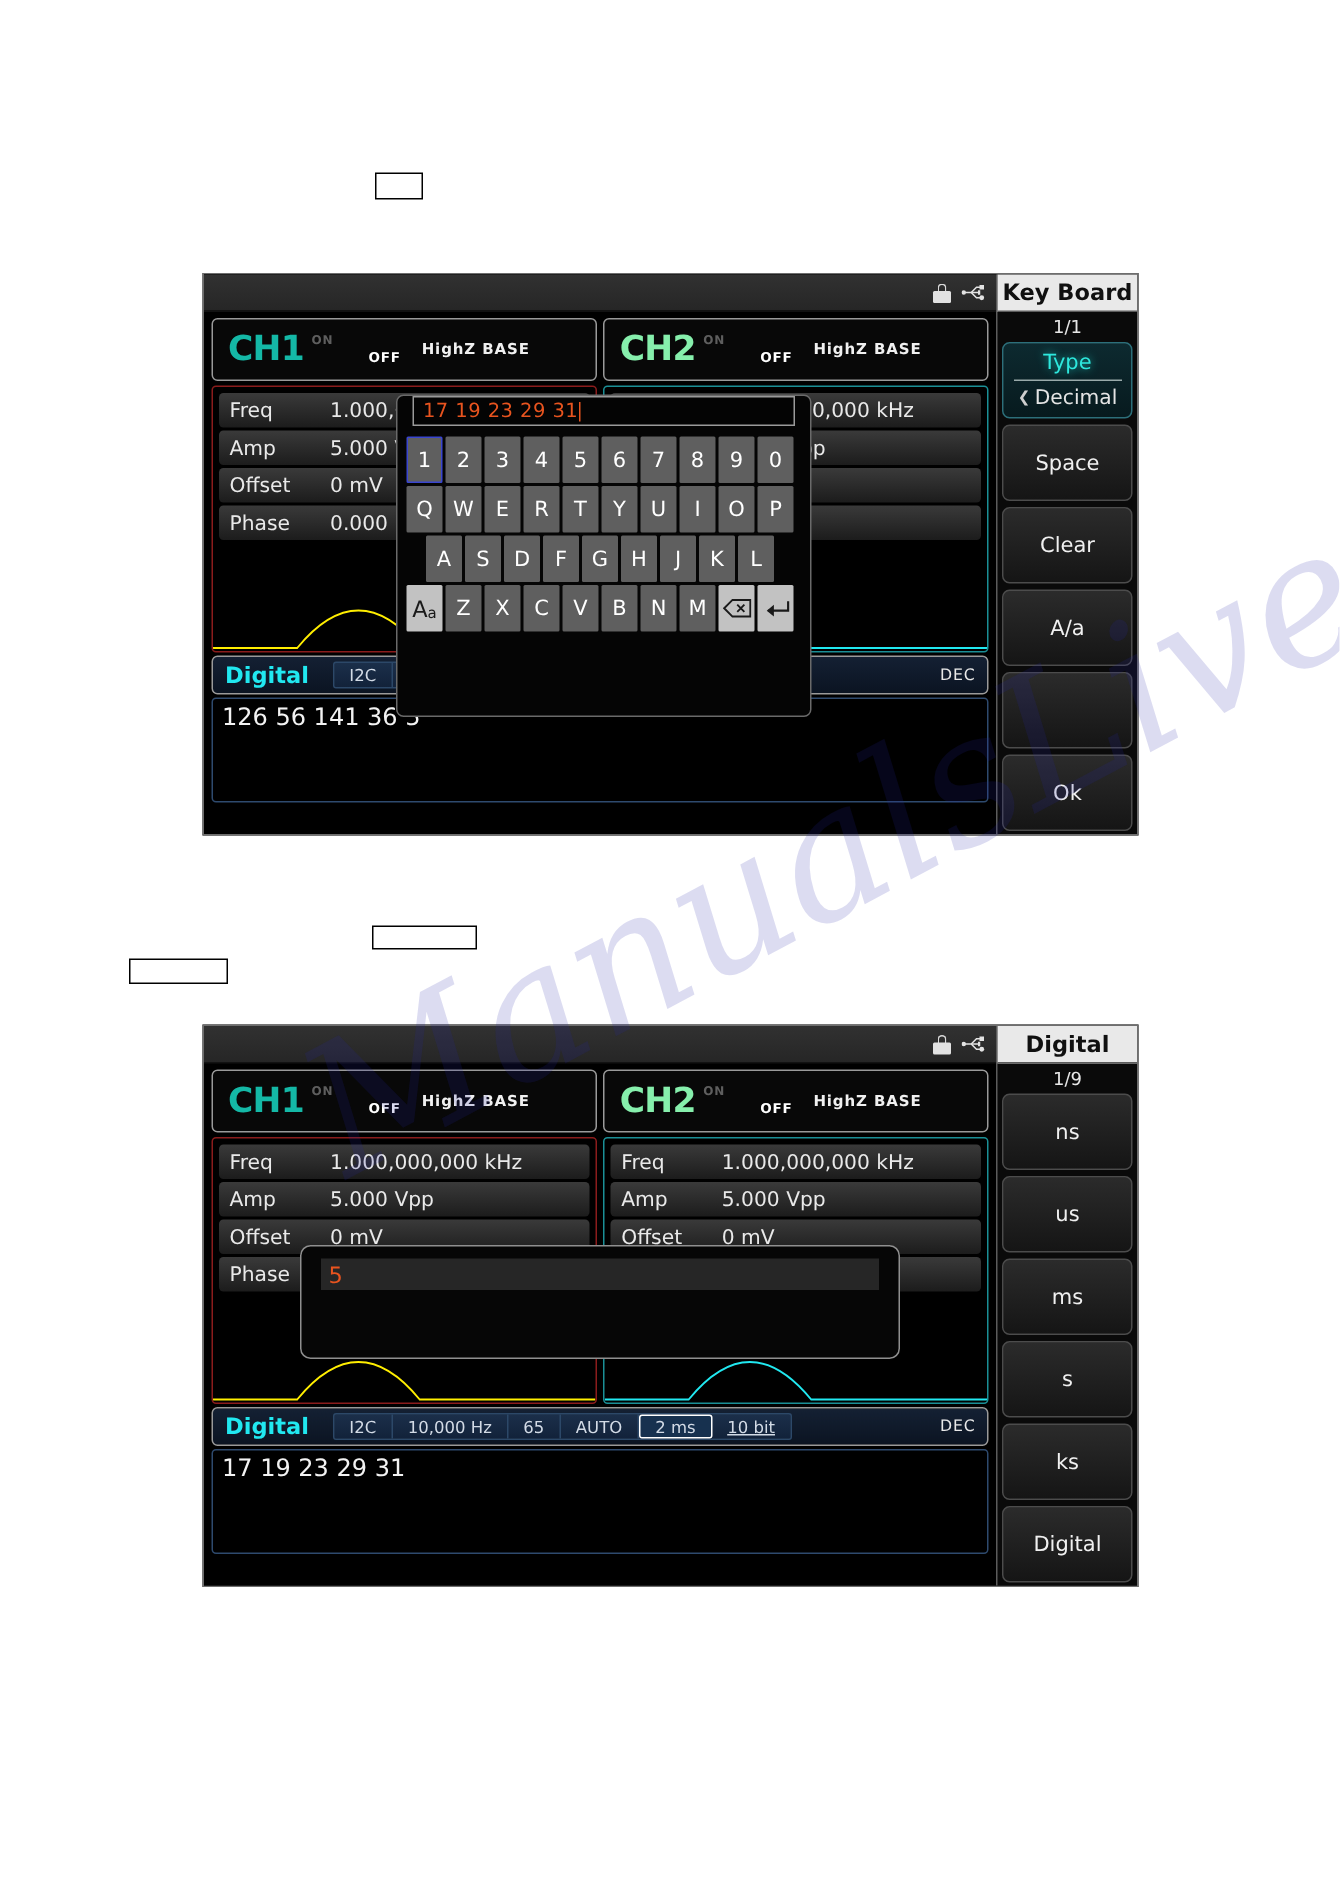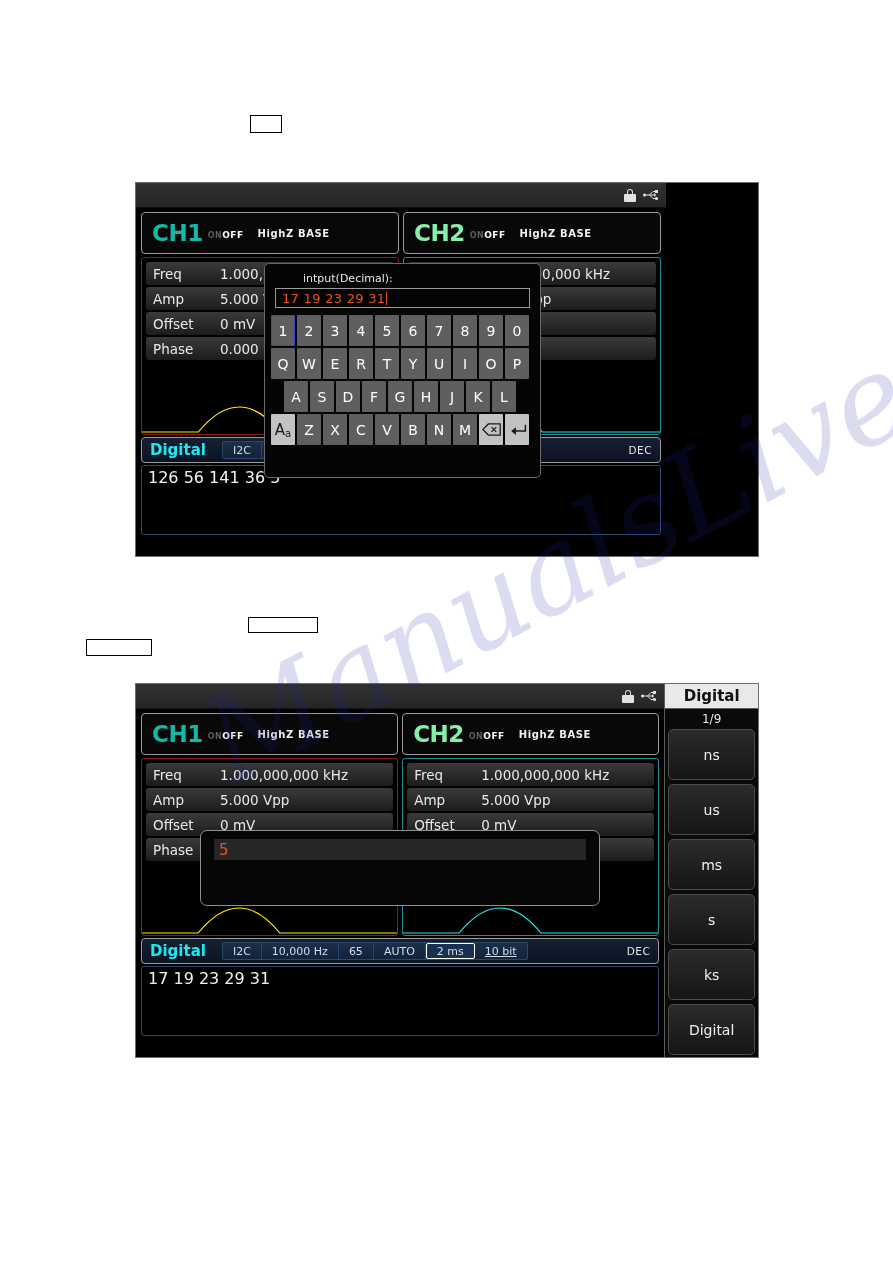--- a/index.html
+++ b/index.html
@@ -69,23 +69,23 @@
 
   
   .ch-row { display:flex; gap:4px; padding: 4px 5px 0 5px; }
   .ch-head {
     flex:1; height:42px; border:1px solid #9a9a9a; border-radius:4px;
     background:#080808; display:flex; align-items:center; padding-left:10px;
   }
   .ch-name { font-size:23px; font-weight:bold; letter-spacing:-0.5px; }
   .ch1-name { color:#14b8a6; }
   .ch2-name { color:#86efac; }
-  .ch-onoff { margin-left:5px; line-height:1; display:flex; flex-direction:row;align-items:flex-end; }
+  .ch-onoff { margin-left:5px; line-height:1; display:flex; flex-direction:column; }
   .ch-on { font-size:8px; font-weight:bold; color:#5e5e5e; letter-spacing:0.5px;}
-  .ch-off { font-size:9px; font-weight:bold; color:#ffffff; letter-spacing:0.5px; margin-top:4px;}
+  .ch-off { font-size:9px; font-weight:bold; color:#ffffff; letter-spacing:0.5px; margin-top:4px;margin-left:38px;}
   .ch-mode { margin-left:14px; font-size:10px; font-weight:bold; color:#f0f0f0; letter-spacing:0.6px;text-align:center;}
 
   
   .param-row { display:flex; gap:4px; padding: 3px 5px 0 5px; }
   .param-box { flex:1; border:1px solid; border-radius:3px; padding:4px 4px 2px 4px; height:178px; position:relative; overflow:hidden;}
   .pb1 { border-color:#8b1c1c; }
   .pb2 { border-color:#1a8f96; }
   .prm {
     height:23px; margin-bottom:2px; border-radius:3px;
     background: linear-gradient(#3a3a3a,#1c1c1c);
@@ -306,21 +306,20 @@
             </span>
             <span class="st-dec">DEC</span>
           </div>
         </div>
 
         <div class="datawrap">
           <div class="databox">126 56 141 36 5</div>
         </div>
 
         <div class="kb-overlay">
-          <div class="kb-label">intput(Decimal):</div>
           <div class="kb-input">
             <span>17 19 23 29 31</span>
               <span class="kb-caret"></span>
           </div>
           <div class="kb-rows">
             <div class="kb-row">
               <div class="kb-key focus">1</div>
               <div class="kb-key">2</div>
               <div class="kb-key">3</div>
               <div class="kb-key">4</div>
@@ -377,20 +376,37 @@
                   <path d="M22 2 L22 10 L5 10" fill="none" stroke="#1a1a1a" stroke-width="1.8"></path>
                   <path d="M10 5 L4 10 L10 15 Z" fill="#1a1a1a"></path>
                 </svg>
               </div>
             </div>
           </div>
         </div>
 
       </div>
 
+      <div class="menu">
+        <div class="menu-title">Key Board</div>
+        <div class="menu-page">1/1</div>
+        <div class="mbtn active">
+          <span class="lbl-top">Type</span>
+          <span class="divider"></span>
+          <span class="lbl-sub">
+              <span class="chev">❮</span>
+              <span>Decimal</span>
+            </span>
+        </div>
+        <div class="mbtn">Space</div>
+        <div class="mbtn">Clear</div>
+        <div class="mbtn">A/a</div>
+        <div class="mbtn blank"></div>
+        <div class="mbtn">Ok</div>
+      </div>
     </div>
   </div>
 
   <div class="device dev2">
     <div class="dev-body">
       <div class="screen">
 
         <div class="topbar">
           <div class="tb-icons">
             <div class="lock-ic">

